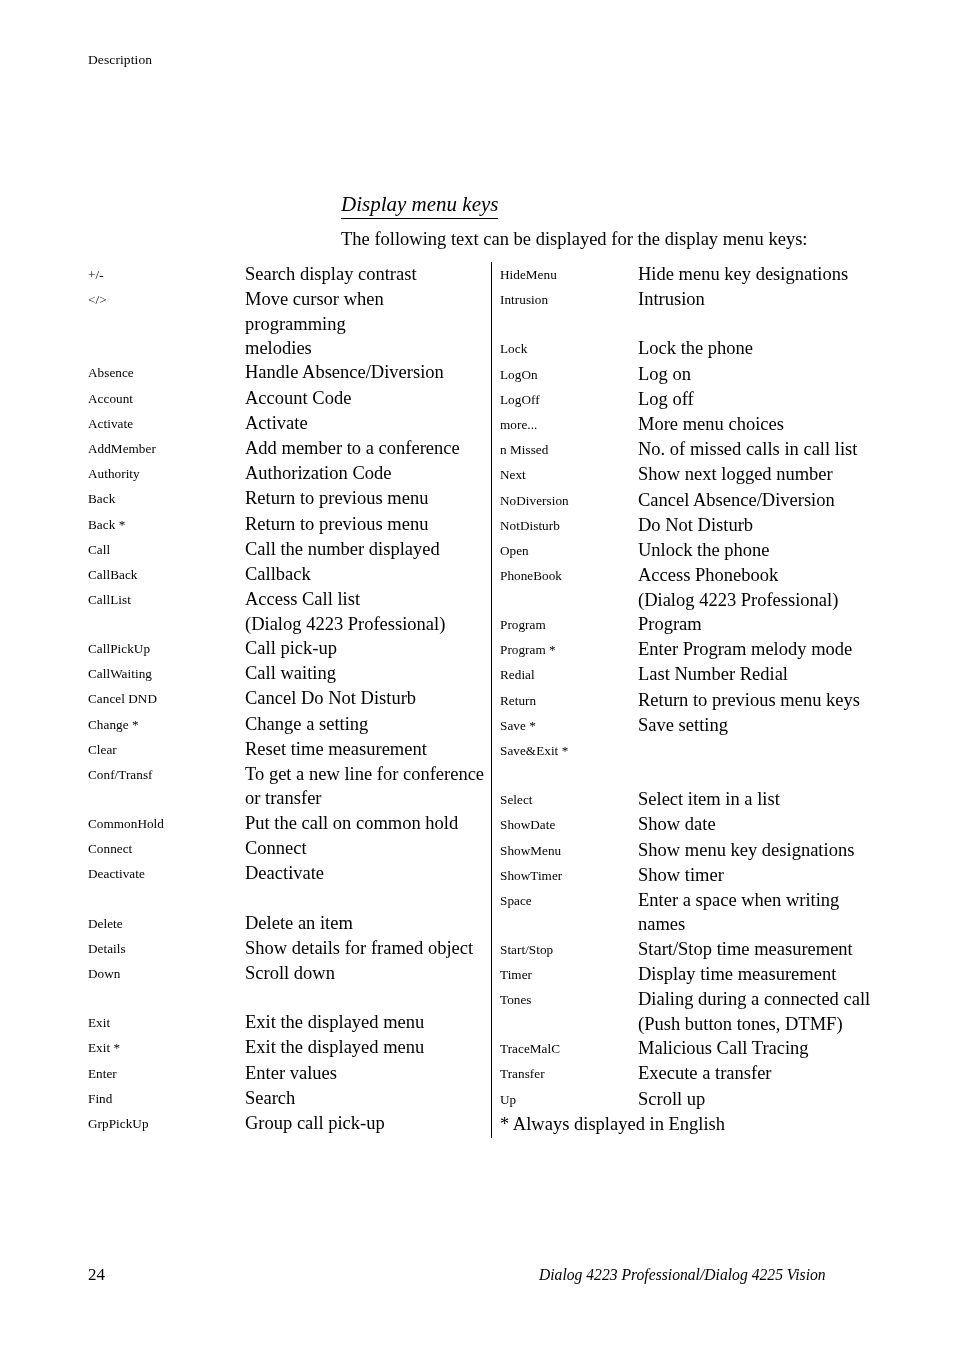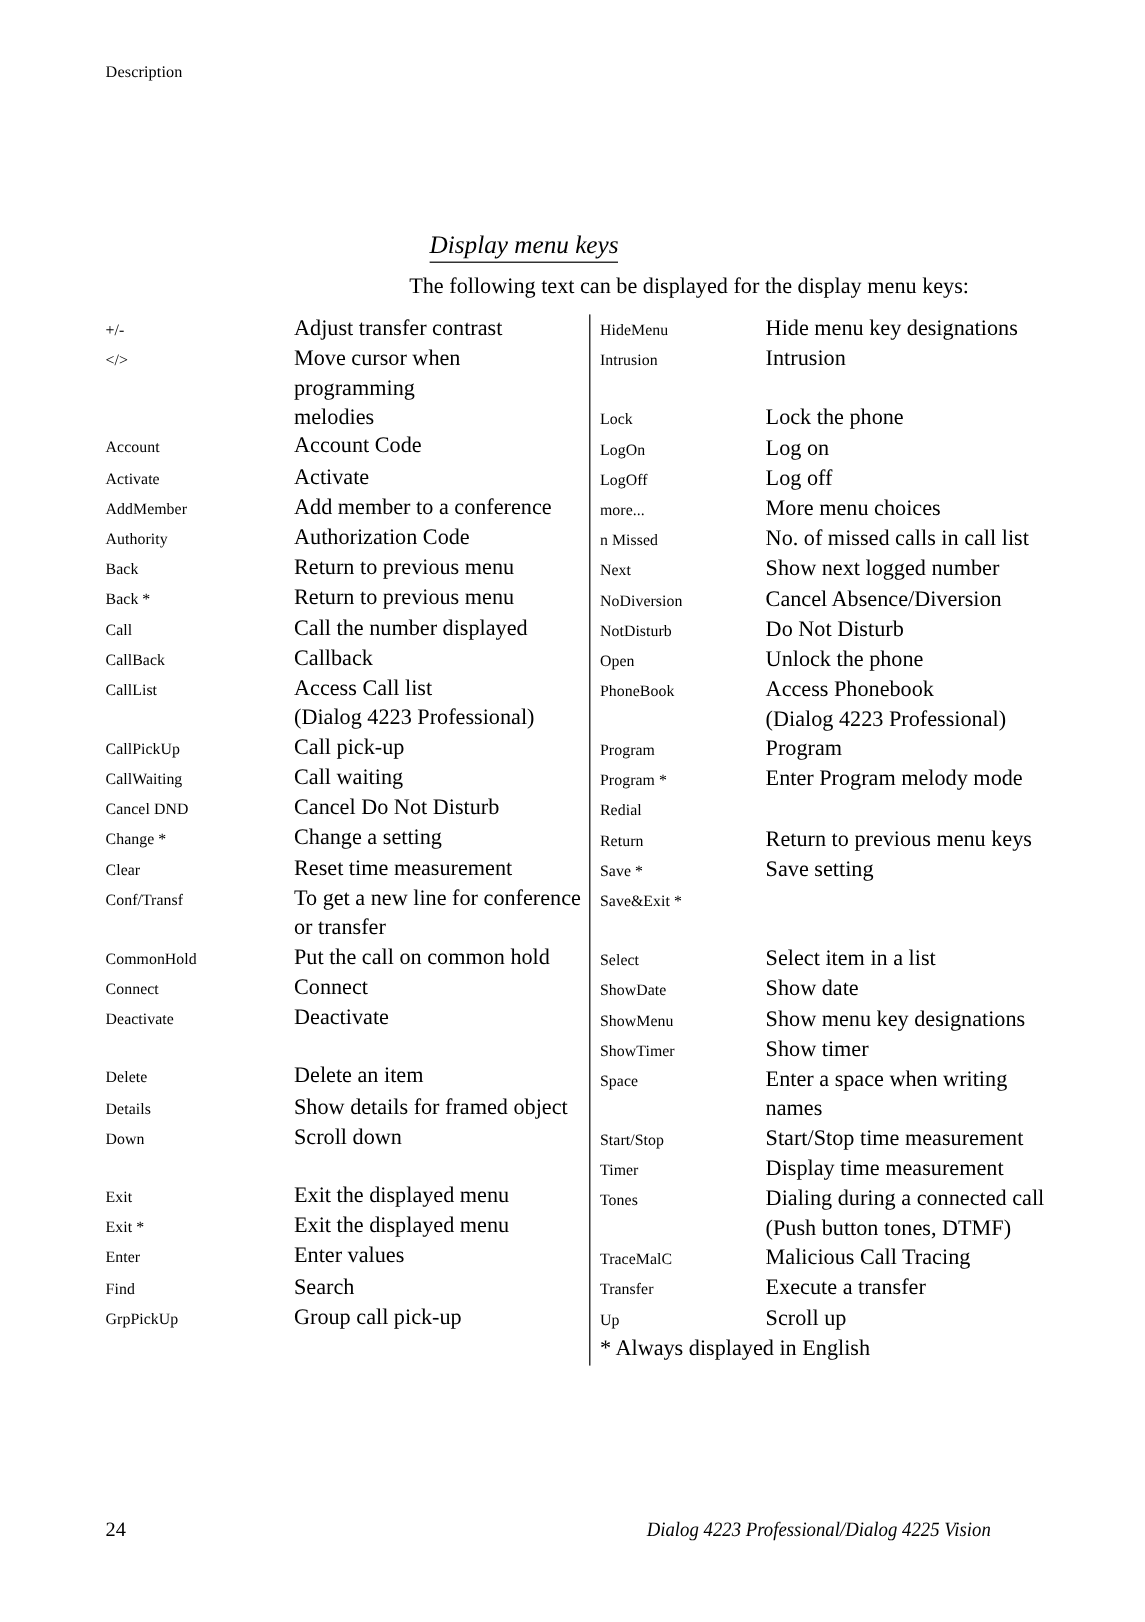--- a/index.html
+++ b/index.html
@@ -25,21 +25,21 @@
     left: 88px;
     top: 52px;
     font-size: 13.5px;
     letter-spacing: 0.1px;
     color: #000;
   }
 
   
   .section-heading {
     position: absolute;
-    left: 358px;
+    left: 341px;
     top: 193px;
     font-size: 21px;
     font-style: italic;
     font-weight: 400;
     line-height: 1.1;
     white-space: nowrap;
   }
   .section-heading .hd-underline {
     display: inline-block;
     border-bottom: 1.3px solid #000;
@@ -141,28 +141,32 @@
   </div>
 
   <div class="intro-line">The following text can be displayed for the display menu keys:</div>
 
   <div class="divider"></div>
 
   <div class="table-area">
     <div class="col col-left" id="col-left">
         <div class="krow">
           <div class="kkey">+/-</div>
-          <div class="kdesc">Adjust transfer contrast</div>
+          <div class="kdesc">Search display contrast</div>
         </div>
         <div class="krow">
           <div class="kkey">&lt;/&gt;</div>
           <div class="kdesc two-line">Move cursor when programming
 melodies</div>
         </div>
         <div class="krow">
+          <div class="kkey">Absence</div>
+          <div class="kdesc">Handle Absence/Diversion</div>
+        </div>
+        <div class="krow">
           <div class="kkey">Account</div>
           <div class="kdesc">Account Code</div>
         </div>
         <div class="krow">
           <div class="kkey">Activate</div>
           <div class="kdesc">Activate</div>
         </div>
         <div class="krow">
           <div class="kkey">AddMember</div>
           <div class="kdesc">Add member to a conference</div>
@@ -315,20 +319,21 @@
         <div class="krow">
           <div class="kkey">Program</div>
           <div class="kdesc">Program</div>
         </div>
         <div class="krow">
           <div class="kkey">Program *</div>
           <div class="kdesc">Enter Program melody mode</div>
         </div>
         <div class="krow">
           <div class="kkey">Redial</div>
+          <div class="kdesc">Last Number Redial</div>
         </div>
         <div class="krow">
           <div class="kkey">Return</div>
           <div class="kdesc">Return to previous menu keys</div>
         </div>
         <div class="krow">
           <div class="kkey">Save *</div>
           <div class="kdesc">Save setting</div>
         </div>
         <div class="krow">

